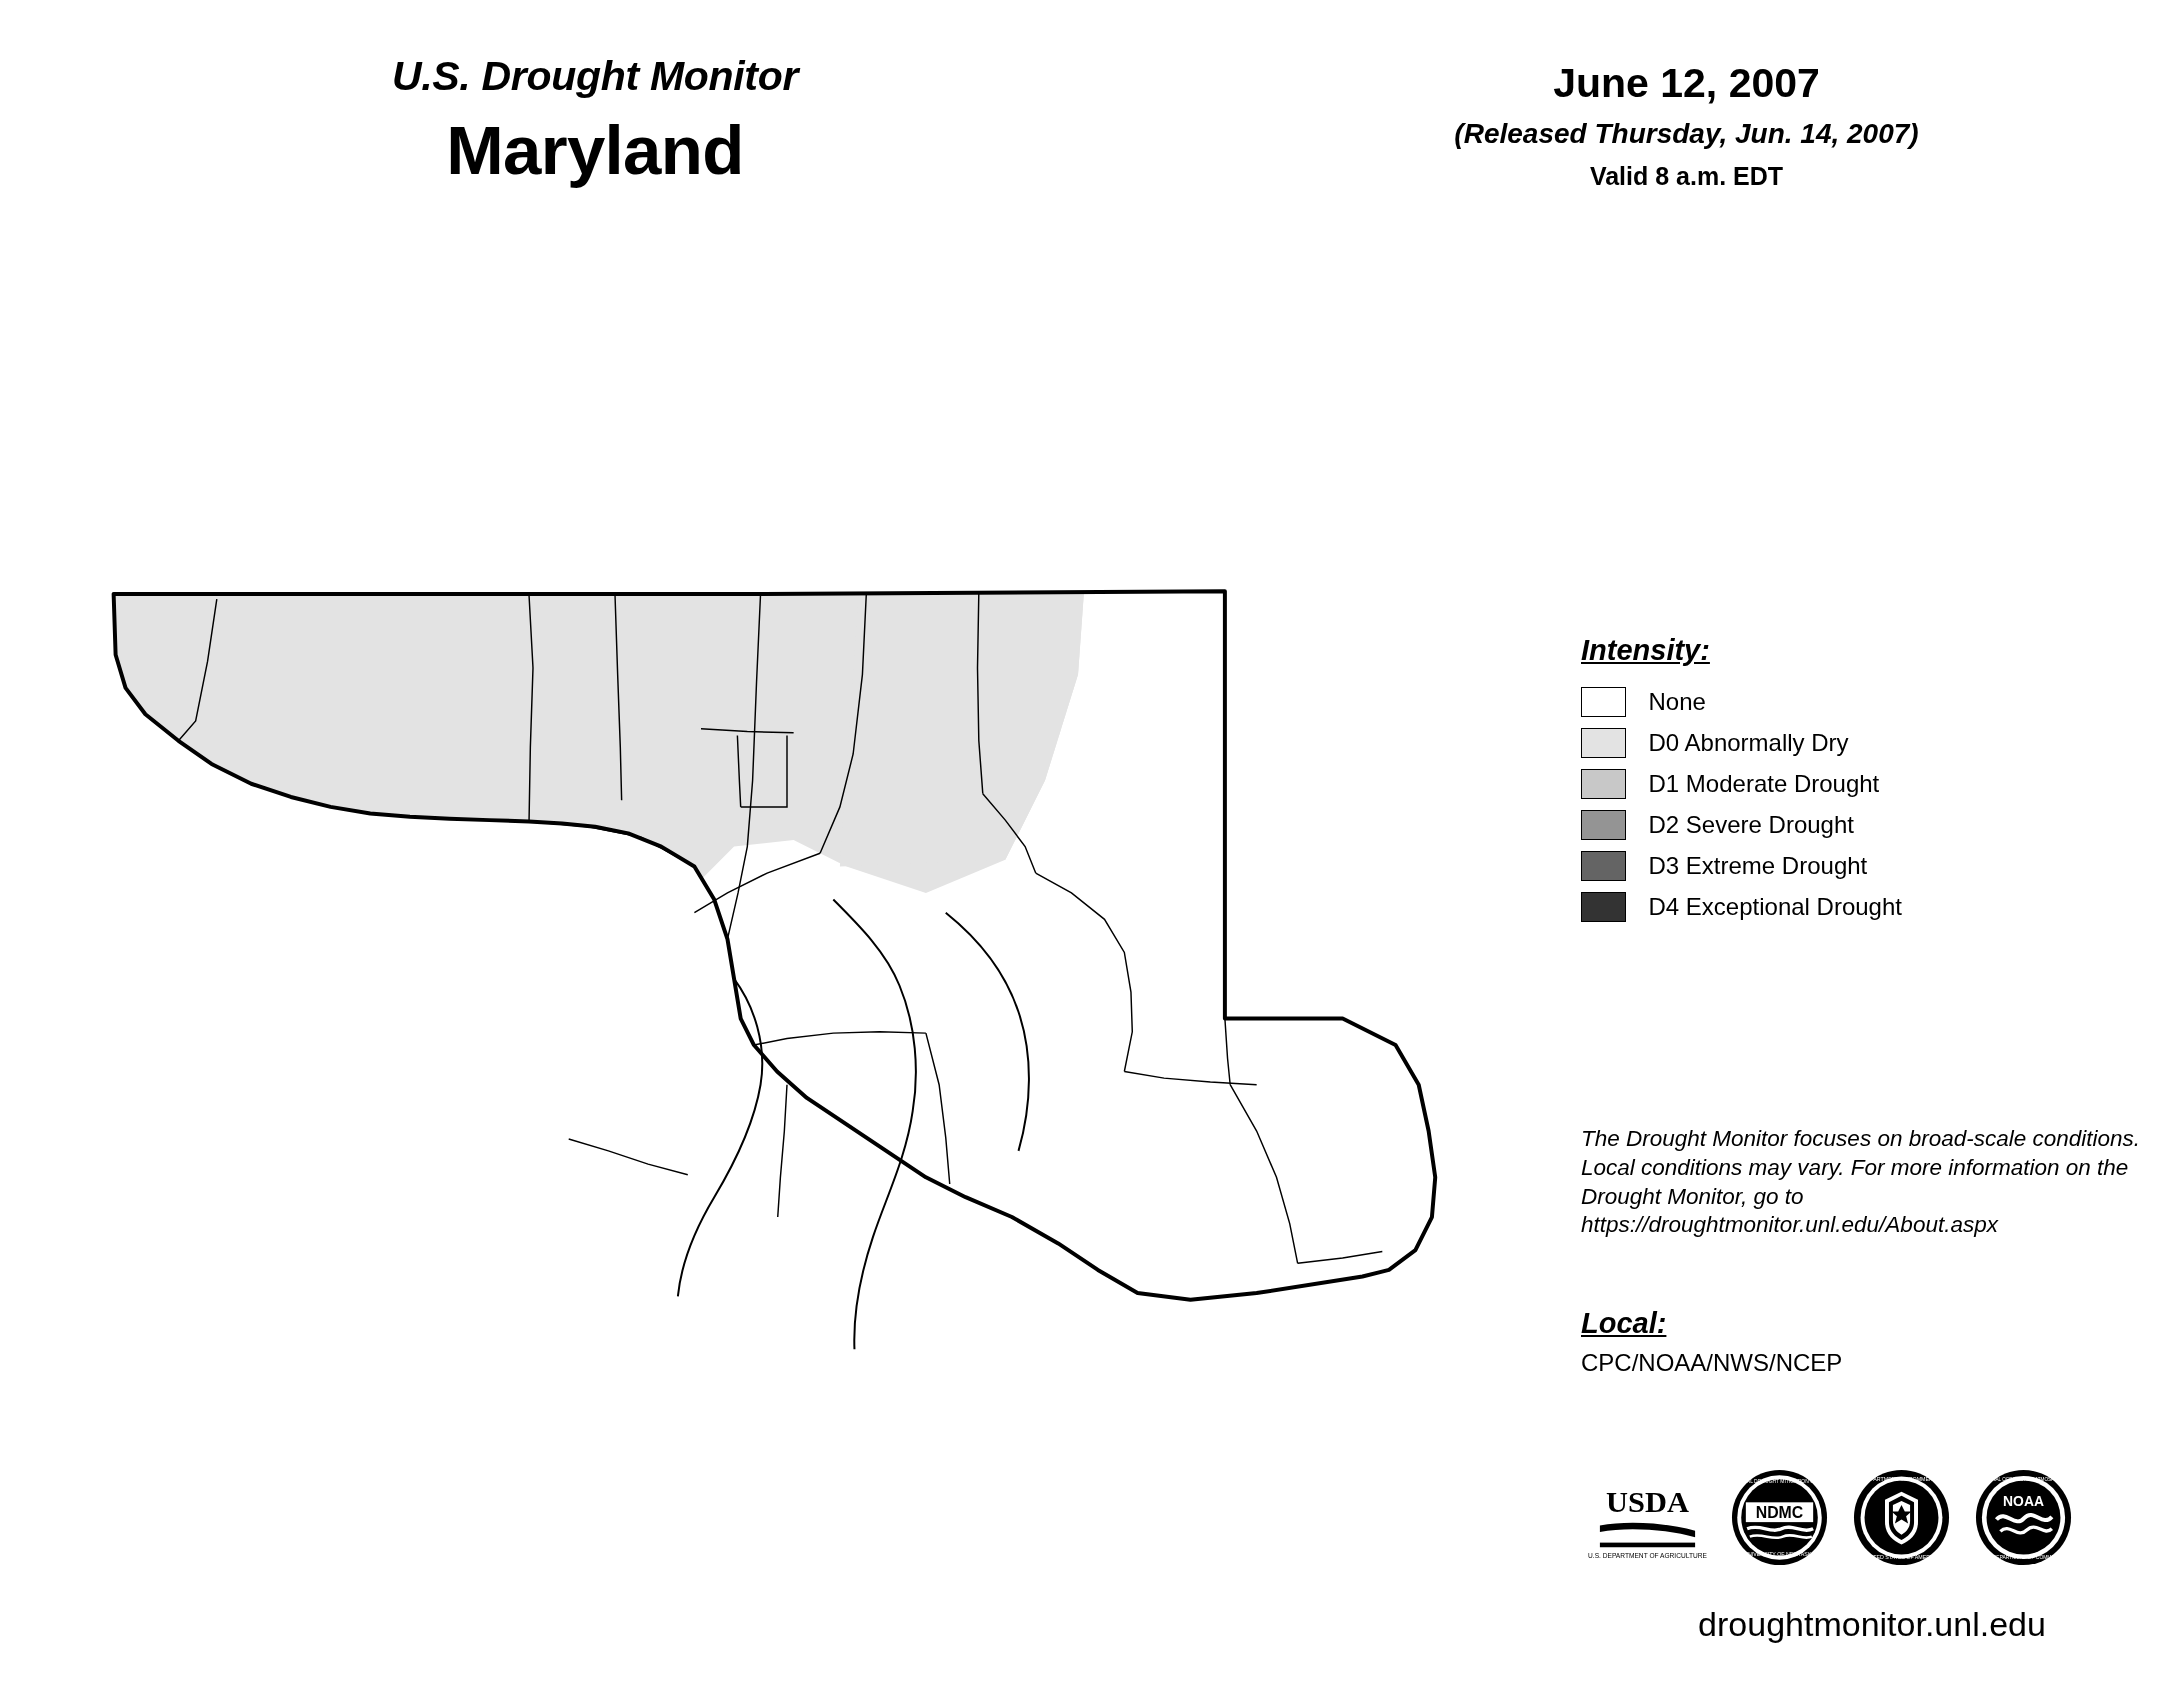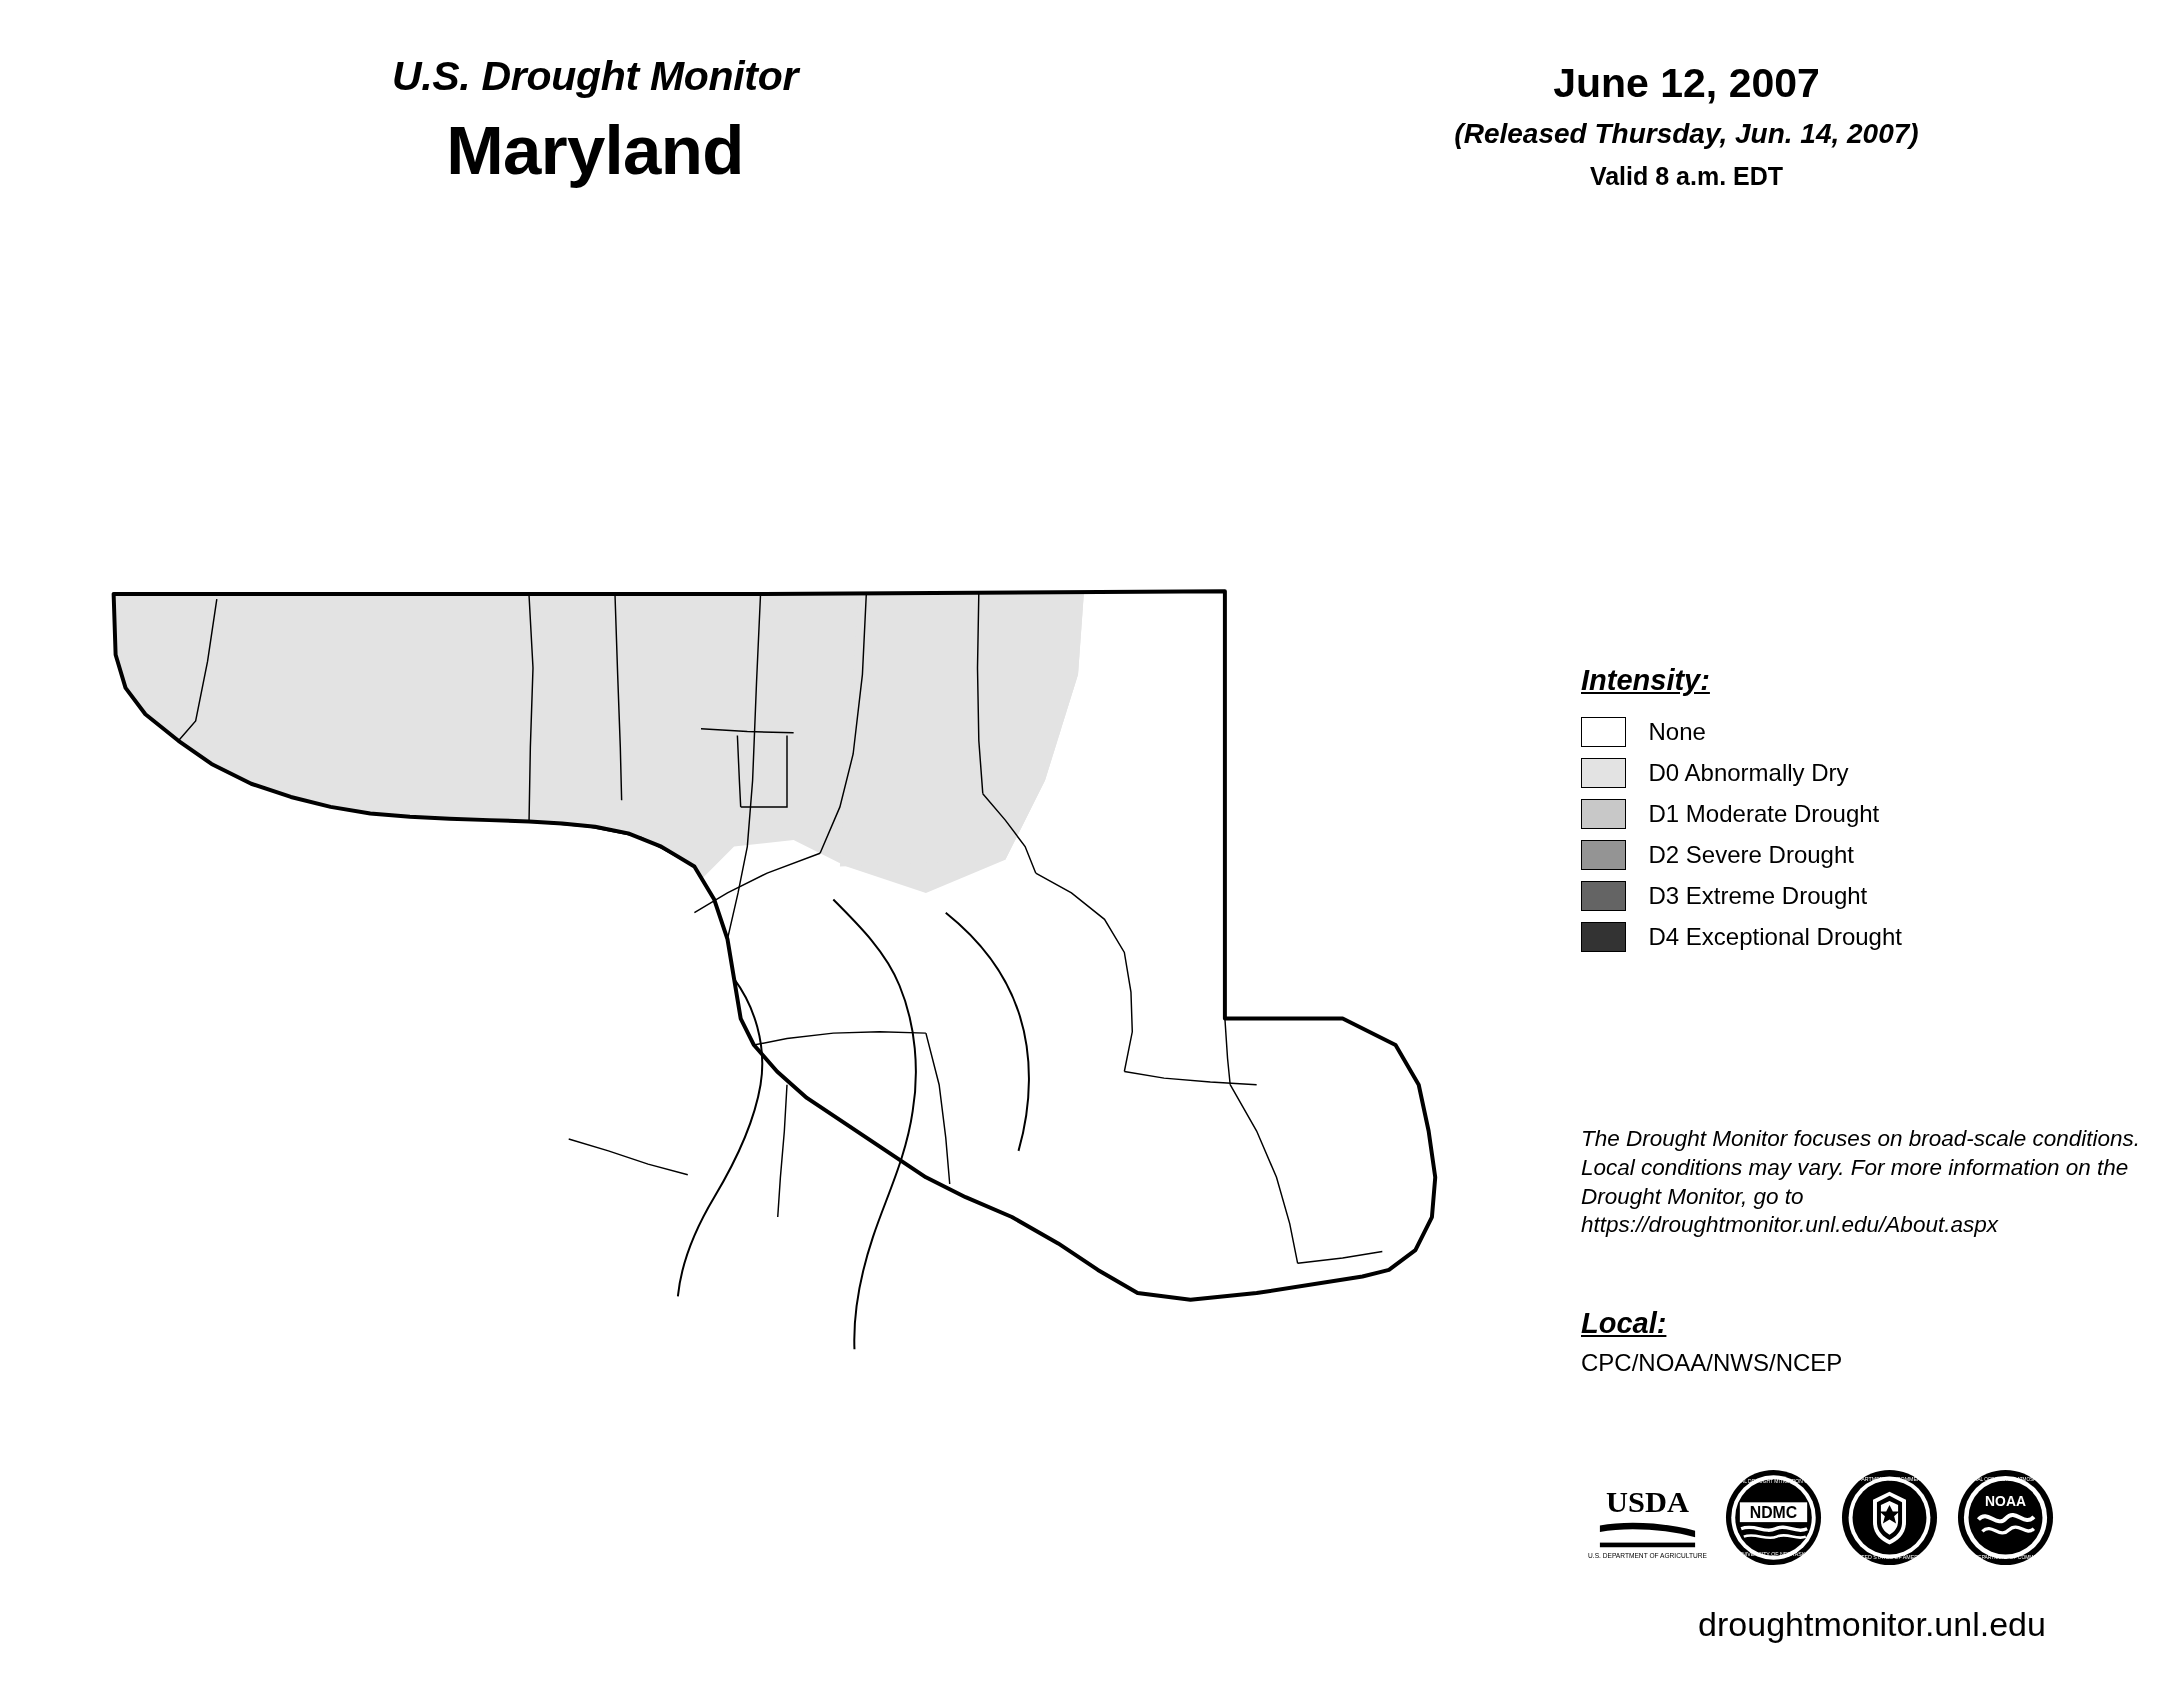--- a/index.html
+++ b/index.html
@@ -70,21 +70,21 @@
     height: 807px;
   }
   #map-svg {
     display: block;
   }
 
   
   #legend {
     position: absolute;
     left: 1581px;
-    top: 664px;
+    top: 634px;
     width: 576px;
   }
   #legend-title {
     font-size: 29px;
     font-style: italic;
     font-weight: bold;
     text-decoration: underline;
     margin-bottom: 14.6px;
   }
   .legend-row {
@@ -136,21 +136,21 @@
 
   
   #logos {
     position: absolute;
     left: 1588px;
     top: 1459px;
     width: 556px;
     height: 119px;
     display: flex;
     align-items: center;
-    gap: 17px;
+    gap: 23px;
   }
   .logo {
     flex: 0 0 auto;
   }
 
   
   #footer-url {
     position: absolute;
     left: 1581px;
     top: 1605px;

